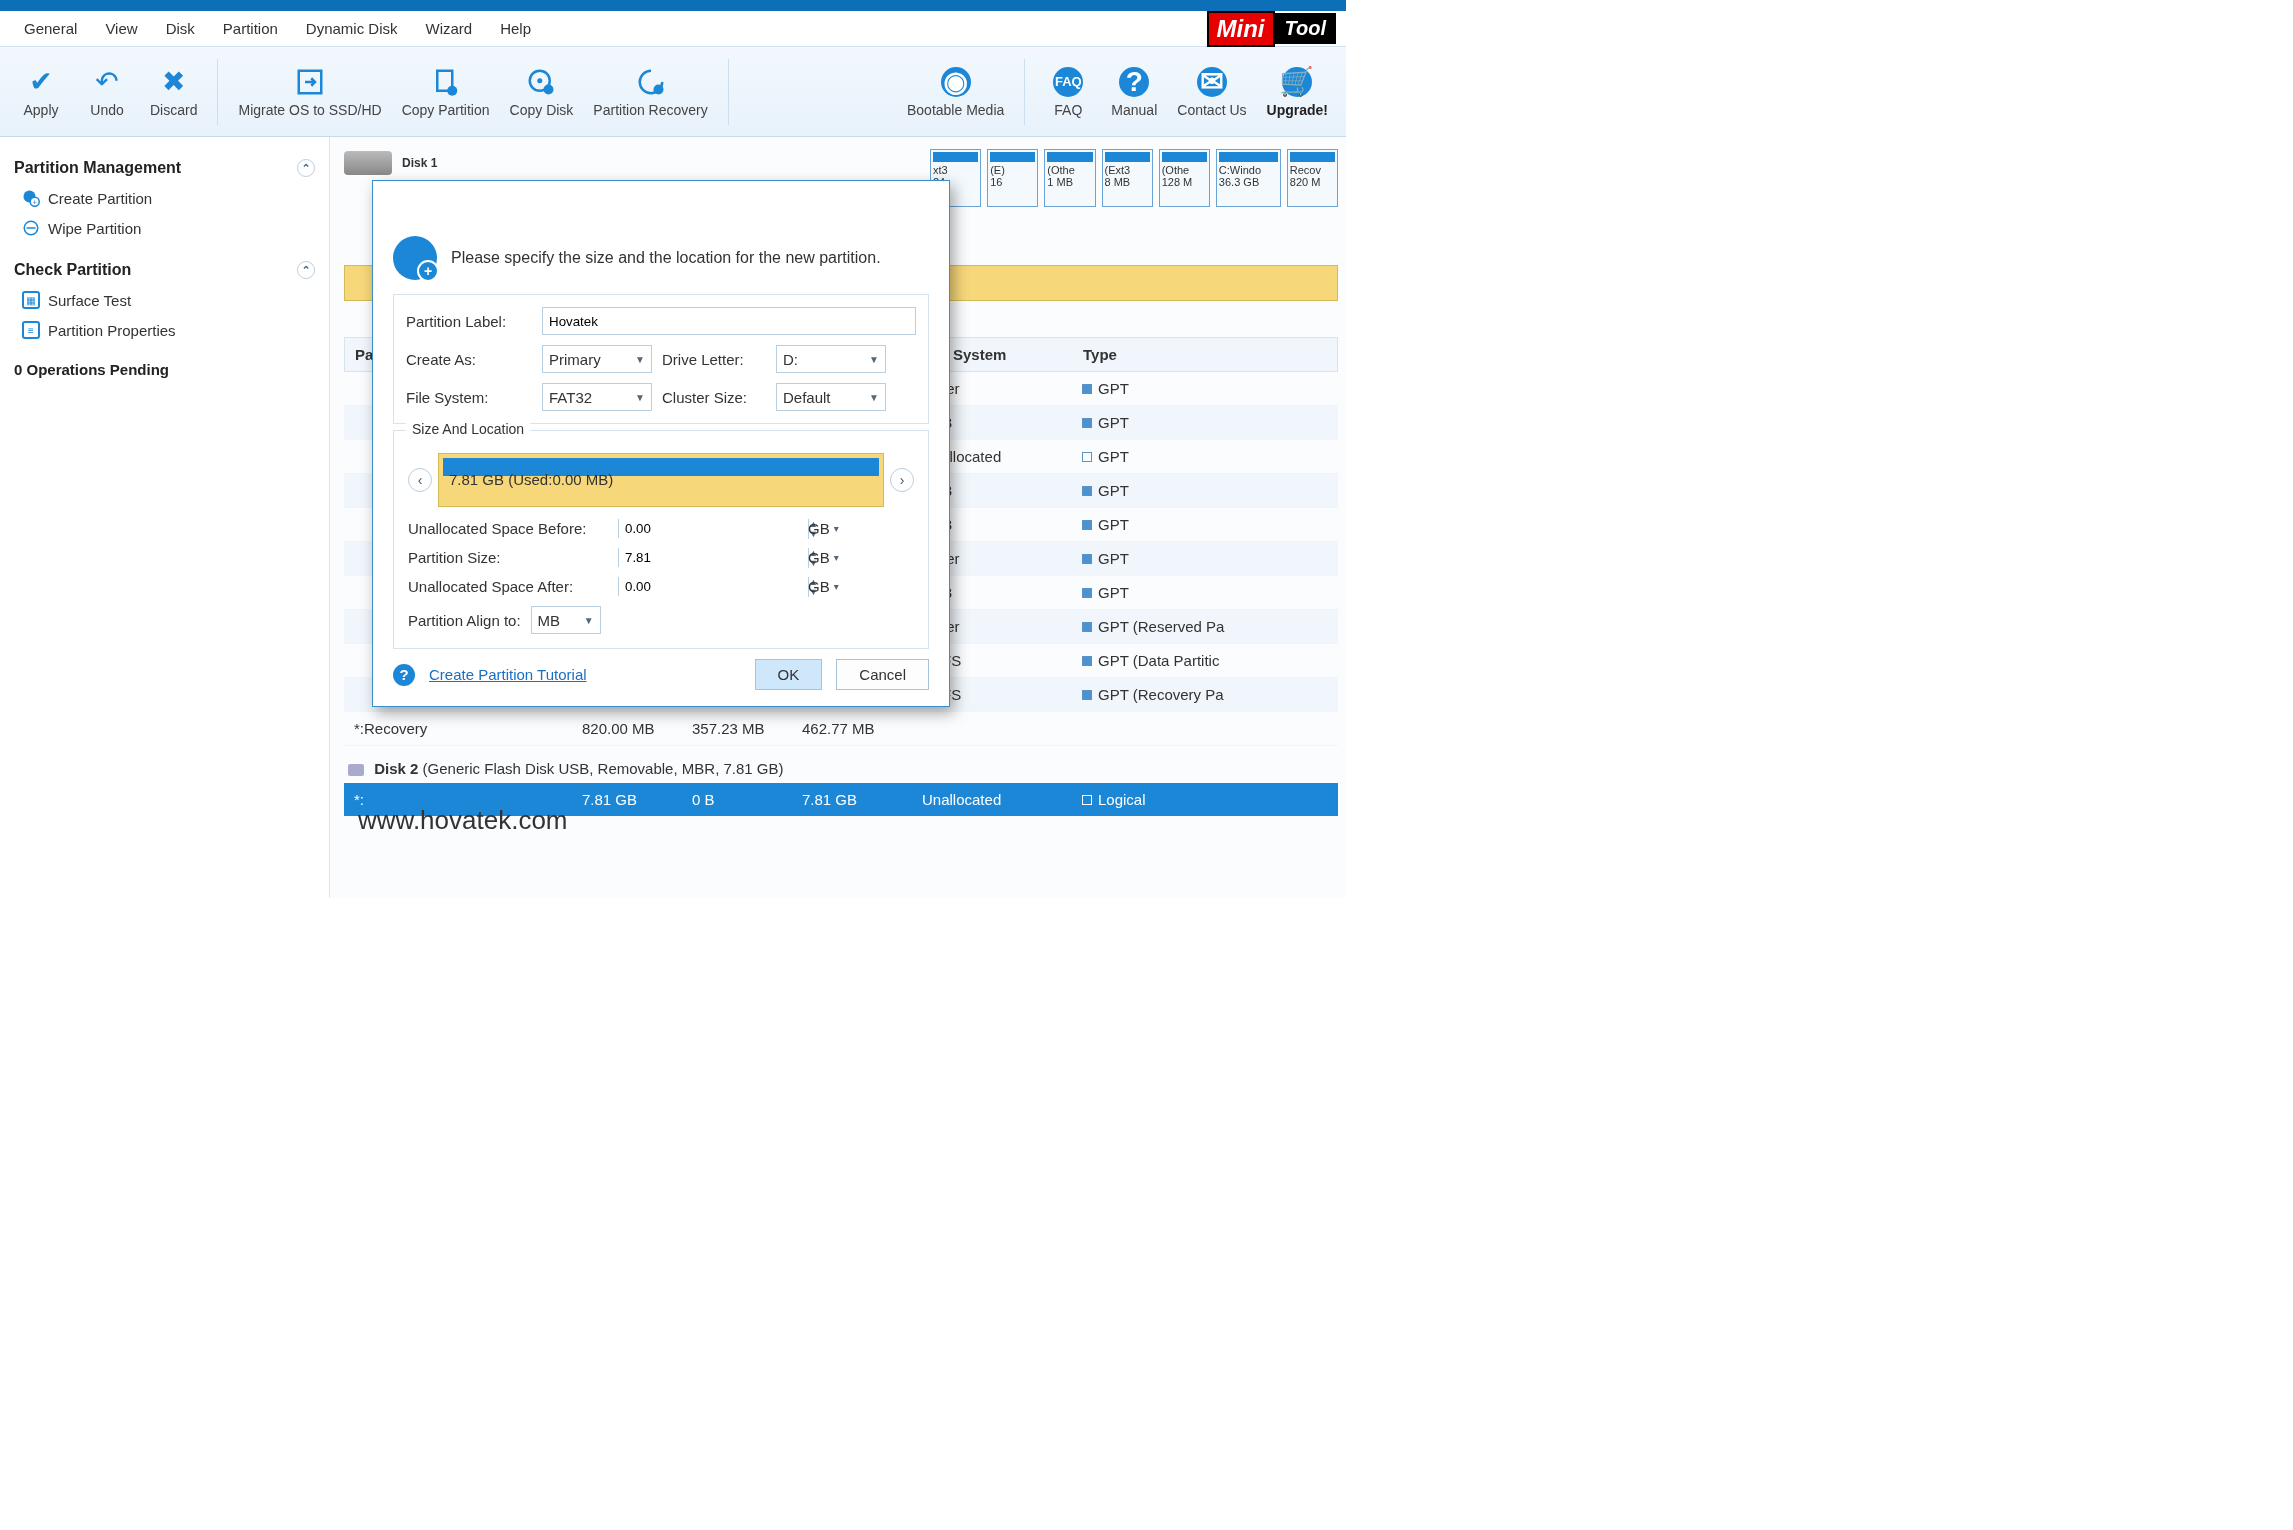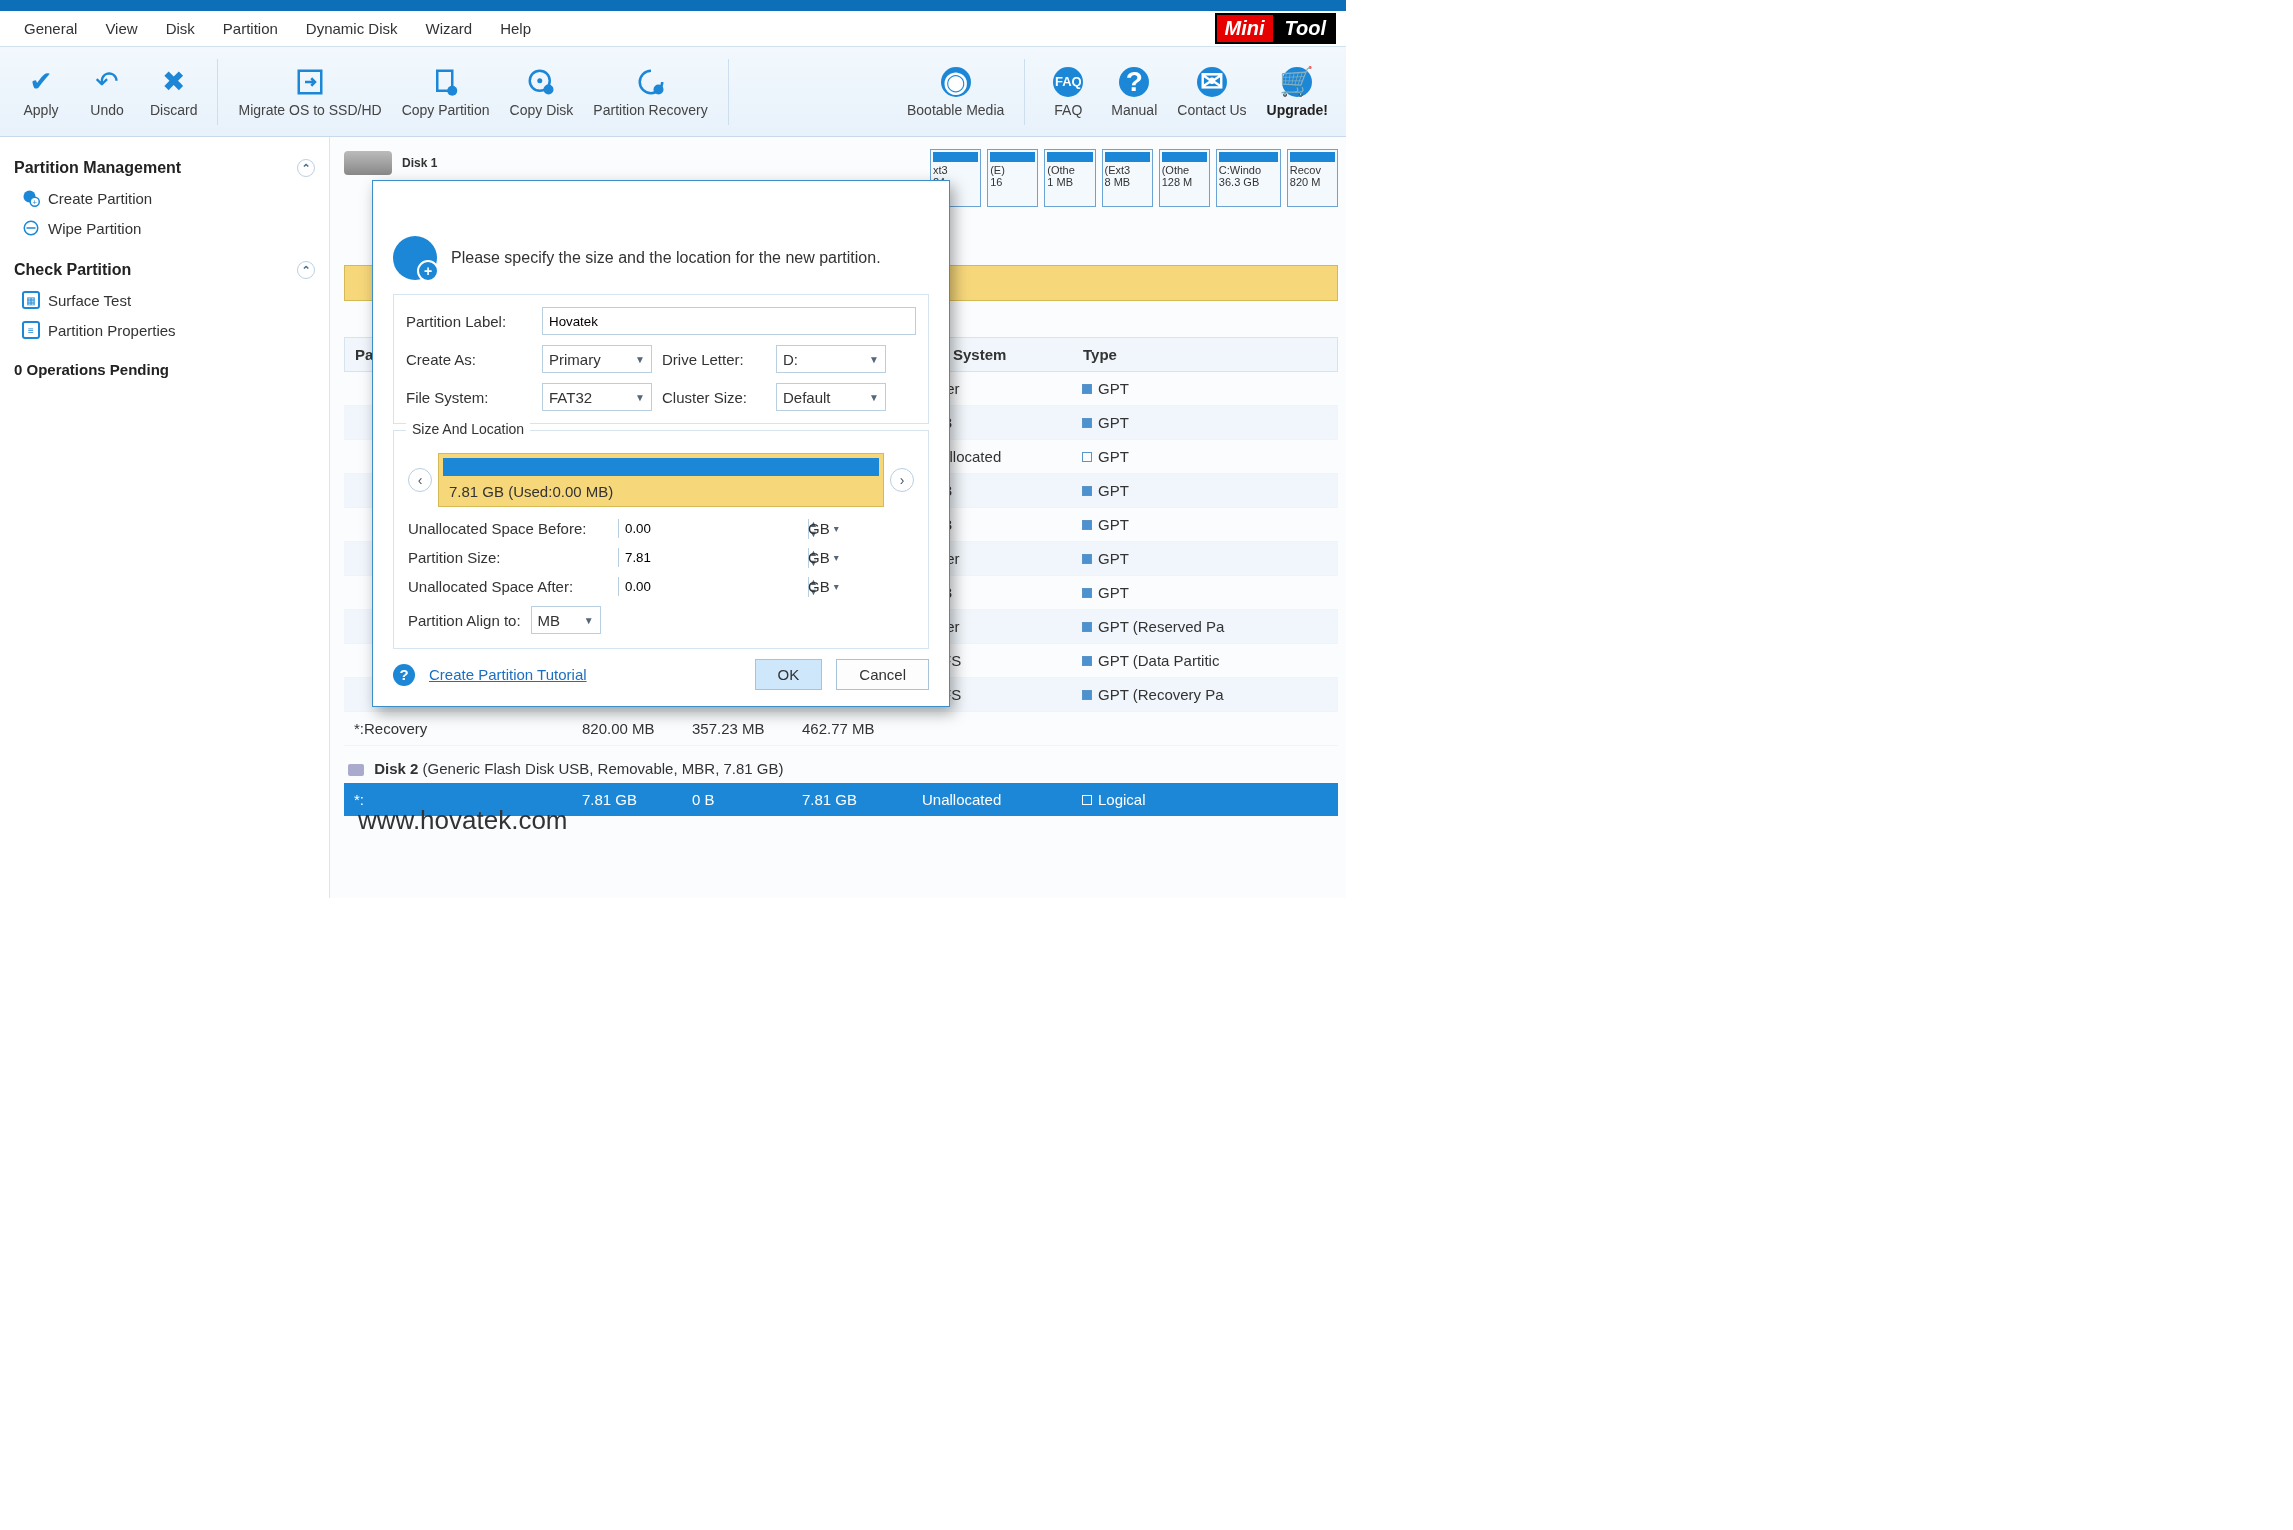--- a/index.html
+++ b/index.html
@@ -5,21 +5,21 @@
 * { box-sizing: border-box; margin: 0; padding: 0; font-family: "Segoe UI", Tahoma, sans-serif; }
 body { background: #ffffff; font-size: 15px; color: #333; overflow: hidden; width: 1346px; height: 898px; position: relative; }
 
 
 .top-strip { height: 11px; background: #0d6fb8; }
 
 
 .menu-bar { display: flex; align-items: center; height: 36px; padding: 0 10px; background: #fff; border-bottom: 1px solid #d0e2f0; }
 .menu-item { padding: 6px 14px; color: #333; cursor: pointer; }
 .logo-minitool { margin-left: auto; display: flex; align-items: center; }
-.logo-mini { background:#e60000; color:#fff; font-weight:bold; font-style:italic; padding:2px 8px; font-size:20px; border:2px solid #000; }
+.logo-mini { background:#e60000; color:#fff; font-weight:bold; font-style:italic; padding:2px 8px; font-size:24px; border:2px solid #000; }
 .logo-tool { background:#000; color:#fff; font-weight:bold; font-style:italic; padding:2px 8px; font-size:20px; border:2px solid #000; }
 
 
 .toolbar { display:flex; align-items:center; height: 90px; background: linear-gradient(#f2f8fd,#e8f2fb); border-bottom: 1px solid #c7d9ea; padding: 0 12px; gap: 8px; }
 .tool-btn { display:flex; flex-direction:column; align-items:center; justify-content:center; min-width:58px; height:78px; color:#555; cursor:pointer; padding:0 6px; }
 .tool-btn .ico { width:32px; height:32px; display:flex; align-items:center; justify-content:center; color:#1b87d6; font-size:28px; }
 .tool-btn .lbl { font-size:14px; margin-top:4px; color:#444; }
 .tool-btn.strong .lbl { font-weight:bold; color:#222; }
 .tool-sep { width:1px; height:66px; background:#cddfee; margin:0 6px; }
 
@@ -89,21 +89,21 @@
 .fselect{border:1px solid #b8cfe1;padding:4px 6px;height:28px;background:#fff;display:flex;align-items:center;justify-content:space-between;gap:4px;}
 .fselect .dd{font-size:10px;color:#567;}
 .w110{width:110px;} .w380{flex:1;}
 
 .size-box{border:1px solid #d6e4ef;padding:10px 14px 14px;position:relative;margin-bottom:10px;}
 .size-box .legend{position:absolute;top:-10px;left:12px;background:#fff;padding:0 6px;font-size:14px;}
 .slider-row{display:flex;align-items:center;gap:6px;margin:12px 0;}
 .navcirc{width:24px;height:24px;border:1px solid #b8cfe1;border-radius:50%;display:flex;align-items:center;justify-content:center;font-size:14px;color:#456;cursor:pointer;}
 .slider-body{flex:1;position:relative;height:54px;border:1px solid #d4b954;background:#f6d77a;}
 .slider-fill{position:absolute;left:4px;right:4px;top:4px;height:18px;background:#1b87d6;}
-.slider-lbl{position:absolute;left:10px;bottom:6px;font-size:15px;}
+.slider-lbl{position:absolute;left:10px;bottom:18px;font-size:15px;}
 .srow{display:flex;align-items:center;margin-bottom:10px;gap:10px;}
 .srow .slabel{flex:0 0 200px;}
 .num-in{border:1px solid #b8cfe1;height:19px;width:180px;display:flex;align-items:center;}
 .num-in input{border:0;flex:1;padding:4px 6px;outline:none;}
 .spin{width:18px;display:flex;flex-direction:column;border-left:1px solid #b8cfe1;}
 .spin span{flex:1;display:flex;align-items:center;justify-content:center;font-size:9px;color:#567;cursor:pointer;}
 .unit{width:44px;display:flex;align-items:center;gap:4px;}
 .unit .dd{font-size:10px;color:#567;cursor:pointer;}
 .align-row{display:flex;align-items:center;gap:10px;}
 

